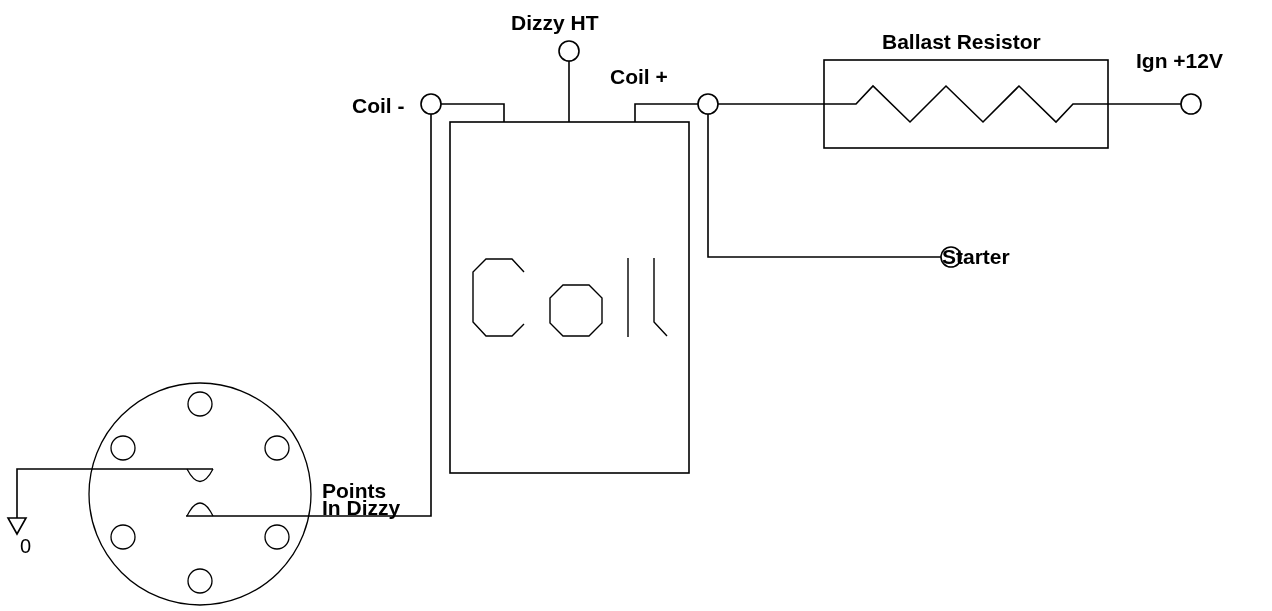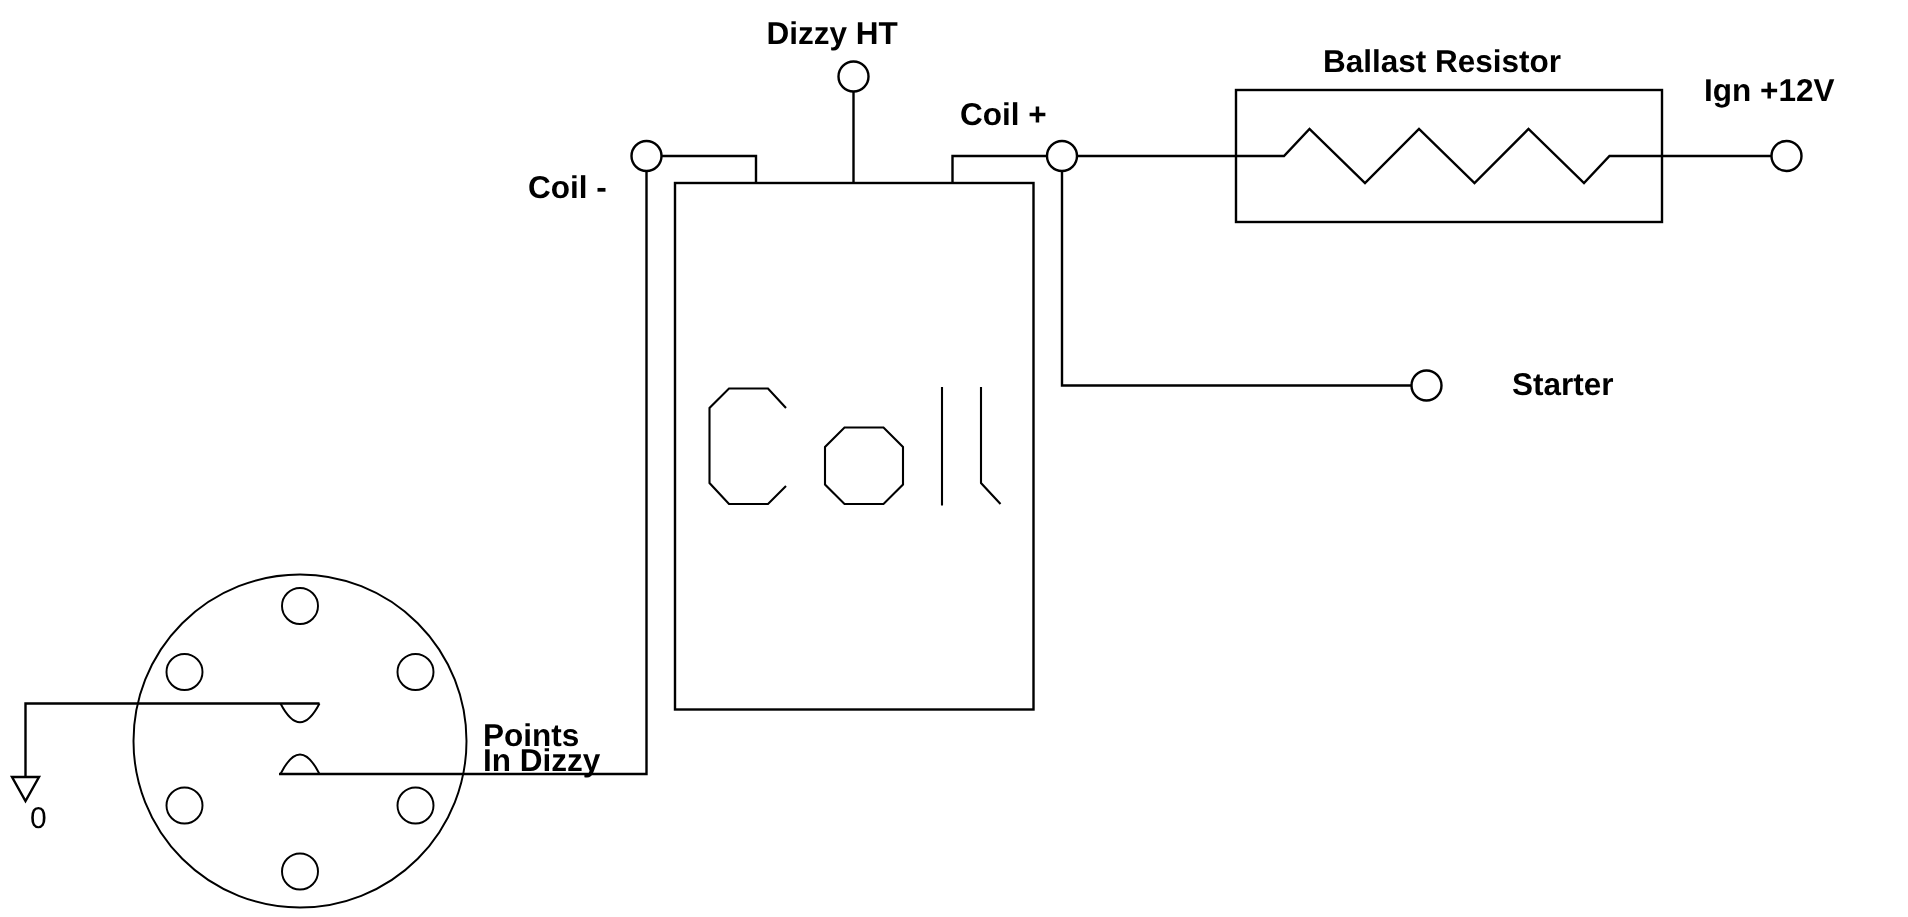--- a/index.html
+++ b/index.html
@@ -53,21 +53,21 @@
 
       <path d="M187,469 Q200,494 213,469"></path>
       <path d="M187,516 Q200,490 213,516"></path>
     </g>
 
     <polyline points="213,469 17,469 17,518"></polyline>
     <polygon points="8,518 26,518 17,534"></polygon>
   </svg>
 
   <div class="lbl" style="left:511px; top:12px;">Dizzy HT</div>
-  <div class="lbl" style="left:352px; top:95px;margin-top:20px;">Coil -</div>
-  <div class="lbl" style="left:640px; top:66px;">Coil +</div>
+  <div class="lbl" style="left:352px; top:95px;">Coil -</div>
+  <div class="lbl" style="left:610px; top:66px;">Coil +</div>
   <div class="lbl" style="left:882px; top:31px;">Ballast Resistor</div>
   <div class="lbl" style="left:1136px; top:50px;">Ign +12V</div>
-  <div class="lbl" style="left:1008px; top:246px;">Starter</div>
+  <div class="lbl" style="left:942px; top:246px;">Starter</div>
   <div class="lbl ml" style="left:322px; top:476px;">Points</div>
   <div class="lbl ml" style="left:322px; top:493px;">In Dizzy</div>
   <div class="lbl lbl-plain" style="left:20px; top:536px; font-size:20px;">0</div>
 </div>
 
 </body></html>

